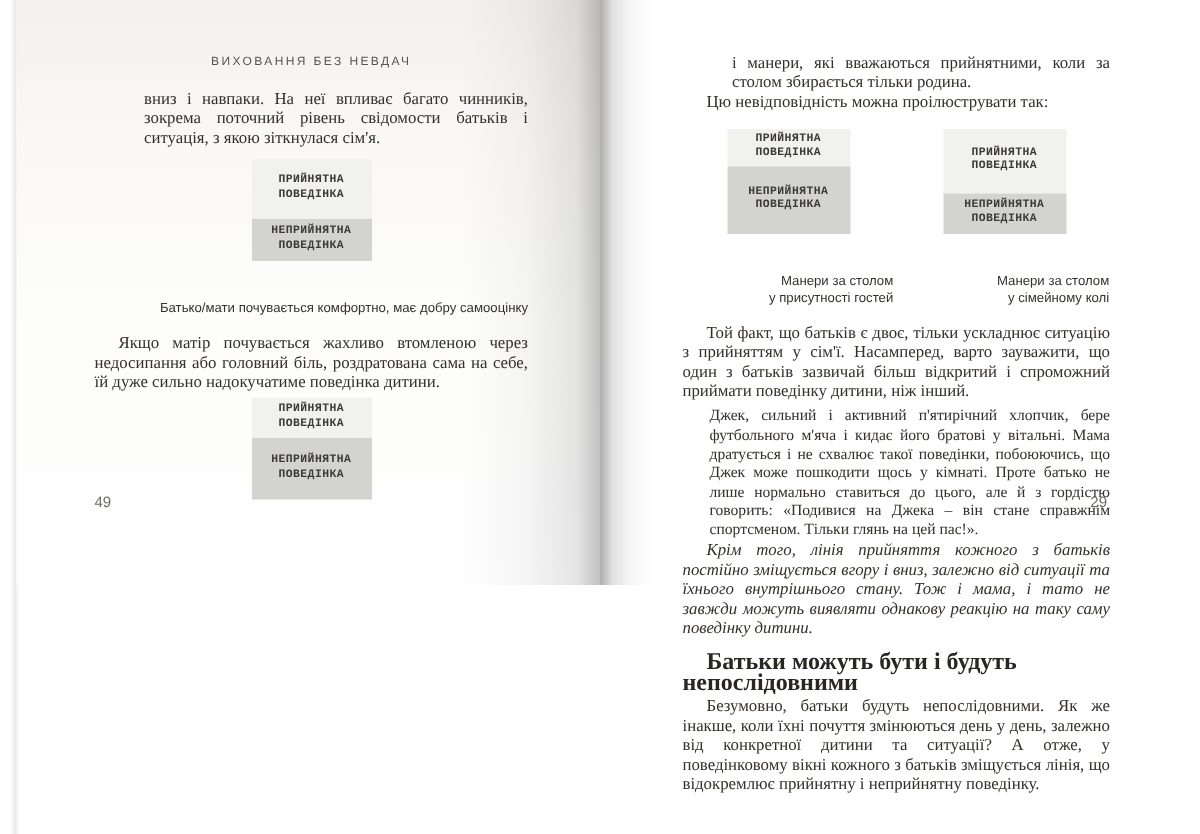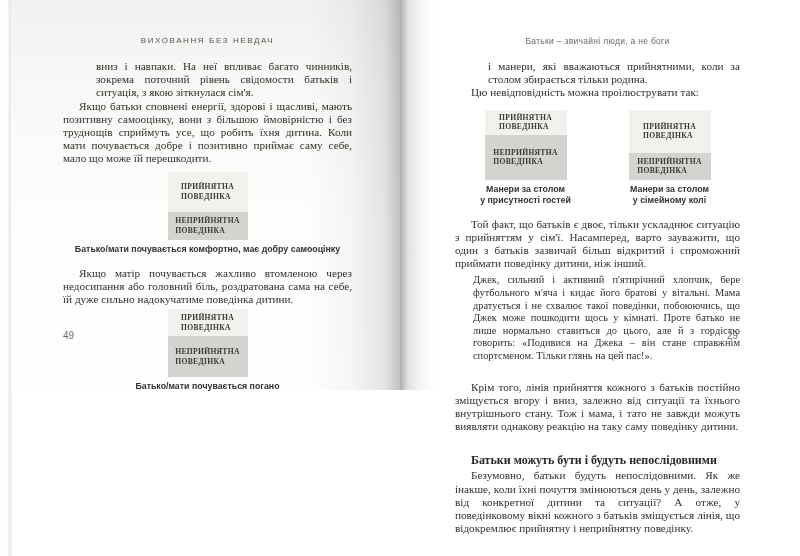--- a/index.html
+++ b/index.html
@@ -41,47 +41,47 @@
     color:#332f2b; text-align:justify; text-indent:16px;
   }
   .para.no-indent { text-indent:0;margin-left:33px; }
   .para.mt { margin-top:12px; }
   .quote {
     font-size:10.4px; line-height:12.6px;
     color:#332f2b; text-align:justify;
     margin:4px 0 0 18px;
   }
   .section-heading {
-    font-size:12px; line-height:14px; font-weight:bold;
-    color:#2a2723; text-indent:16px; margin-top:20px;
+    font-size:16px; line-height:14px; font-weight:bold;
+    color:#2a2723; text-indent:16px; margin-top:8px;
   }
   .para.after-heading { margin-top:2px; }
   
   .diagram { text-align:center; }
   .diagram .dbox { width:80px; margin:0 auto; }
   .d1 { margin-top:6px; }
   .d2 { margin-top:3px; }
   .box-part {
     display:flex; align-items:center; justify-content:center;
-    font-family:Liberation Serif, serif;
+    font-family:Liberation Mono, monospace;
     font-weight:bold; font-size:7.6px; line-height:9.5px;
-    letter-spacing:0.3px; color:#3c3a36; text-align:left;
+    letter-spacing:0.3px; color:#3c3a36; text-align:center;
     white-space:pre-line;
   }
   .box-top { background:#f1f1ee; }
   .box-bot { background:#d3d3d0; }
   .d1 .box-top { height:40px; }  .d1 .box-bot { height:28px; }
   .d2 .box-top { height:27px; }  .d2 .box-bot { height:41px; }
   .d3 .box-top { height:25px; }  .d3 .box-bot { height:45px; }
   .d4 .box-top { height:43px; }  .d4 .box-bot { height:27px; }
   .caption {
-    margin-top:4px;
+    margin-top:26px;
     font-family:"Liberation Sans", sans-serif;
-    font-weight:bold; font-size:8.8px; line-height:11px;
-    color:#35322e; text-align:center; white-space:pre-line;
+    font-weight:normal; font-size:8.8px; line-height:11px;
+    color:#35322e; text-align:right; white-space:pre-line;
   }
   .diagram-row { display:flex; justify-content:center; gap:4px; margin-top:10px; }
   .dcell { width:140px; }
   .dcell .dbox { width:82px; margin:0 auto; }
   .pageno {
     position:absolute; bottom:49px;
     font-family:"Liberation Sans", sans-serif;
     font-size:10px; color:#6d6b67;
   }
   .pageno-left { left:52px; }
@@ -89,50 +89,47 @@
 </style>
 </head>
 <body>
 
 <div class="edge-line"></div>
 
 <div class="page page-left">
   <div class="run-head caps">ВИХОВАННЯ БЕЗ НЕВДАЧ</div>
 
   <p class="para no-indent">вниз і навпаки. На неї впливає багато чинників, зокрема поточний рівень свідомости батьків і ситуація, з якою зіткнулася сім'я.</p>
-  <p class="para">Якщо батьки сповнені енергії, здорові і щасливі, мають позитивну самооцінку, вони з більшою ймовірністю і без труднощів сприймуть усе, що робить їхня дитина. Коли мати почувається добре і позитивно приймає саму себе, мало що може їй перешкодити.</p>
 
   <div class="diagram d1">
     <div class="dbox">
       <div class="box-part box-top">ПРИЙНЯТНА
 ПОВЕДІНКА</div>
       <div class="box-part box-bot">НЕПРИЙНЯТНА
 ПОВЕДІНКА</div>
     </div>
     <div class="caption">Батько/мати почувається комфортно, має добру самооцінку</div>
   </div>
 
   <p class="para mt">Якщо матір почувається жахливо втомленою через недосипання або головний біль, роздратована сама на себе, їй дуже сильно надокучатиме поведінка дитини.</p>
 
   <div class="diagram d2">
     <div class="dbox">
       <div class="box-part box-top">ПРИЙНЯТНА
 ПОВЕДІНКА</div>
       <div class="box-part box-bot">НЕПРИЙНЯТНА
 ПОВЕДІНКА</div>
     </div>
-    <div class="caption">Батько/мати почувається погано</div>
   </div>
 
 
   <div class="pageno pageno-left">49</div>
 </div>
 
 <div class="page page-right">
-  <div class="run-head plain">Батьки – звичайні люди, а не боги</div>
 
   <p class="para no-indent">і манери, які вважаються прийнятними, коли за столом збирається тільки родина.</p>
   <p class="para">Цю невідповідність можна проілюструвати так:</p>
 
   <div class="diagram-row">
     <div class="dcell diagram d3">
       <div class="dbox">
         <div class="box-part box-top">ПРИЙНЯТНА
 ПОВЕДІНКА</div>
         <div class="box-part box-bot">НЕПРИЙНЯТНА
@@ -148,20 +145,20 @@
         <div class="box-part box-bot">НЕПРИЙНЯТНА
 ПОВЕДІНКА</div>
       </div>
       <div class="caption">Манери за столом
 у сімейному колі</div>
     </div>
   </div>
 
   <p class="para mt">Той факт, що батьків є двоє, тільки ускладнює ситуацію з прийняттям у сім'ї. Насамперед, варто зауважити, що один з батьків зазвичай більш відкритий і спроможний приймати поведінку дитини, ніж інший.</p>
   <p class="quote">Джек, сильний і активний п'ятирічний хлопчик, бере футбольного м'яча і кидає його братові у вітальні. Мама дратується і не схвалює такої поведінки, побоюючись, що Джек може пошкодити щось у кімнаті. Проте батько не лише нормально ставиться до цього, але й з гордістю говорить: «Подивися на Джека – він стане справжнім спортсменом. Тільки глянь на цей пас!».</p>
-  <p class="para" style="margin-top:18px;">Крім того, лінія прийняття кожного з батьків постійно зміщується вгору і вниз, залежно від ситуації та їхнього внутрішнього стану. Тож і мама, і тато не завжди можуть виявляти однакову реакцію на таку саму поведінку дитини.</p>
+  <p class="para" style="margin-top:0;font-style:italic;">Крім того, лінія прийняття кожного з батьків постійно зміщується вгору і вниз, залежно від ситуації та їхнього внутрішнього стану. Тож і мама, і тато не завжди можуть виявляти однакову реакцію на таку саму поведінку дитини.</p>
 
   <h2 class="section-heading">Батьки можуть бути і будуть непослідовними</h2>
 
   <p class="para after-heading">Безумовно, батьки будуть непослідовними. Як же інакше, коли їхні почуття змінюються день у день, залежно від конкретної дитини та ситуації? А отже, у поведінковому вікні кожного з батьків зміщується лінія, що відокремлює прийнятну і неприйнятну поведінку.</p>
 
   <div class="pageno pageno-right">29</div>
 </div>
 
 </body></html>

